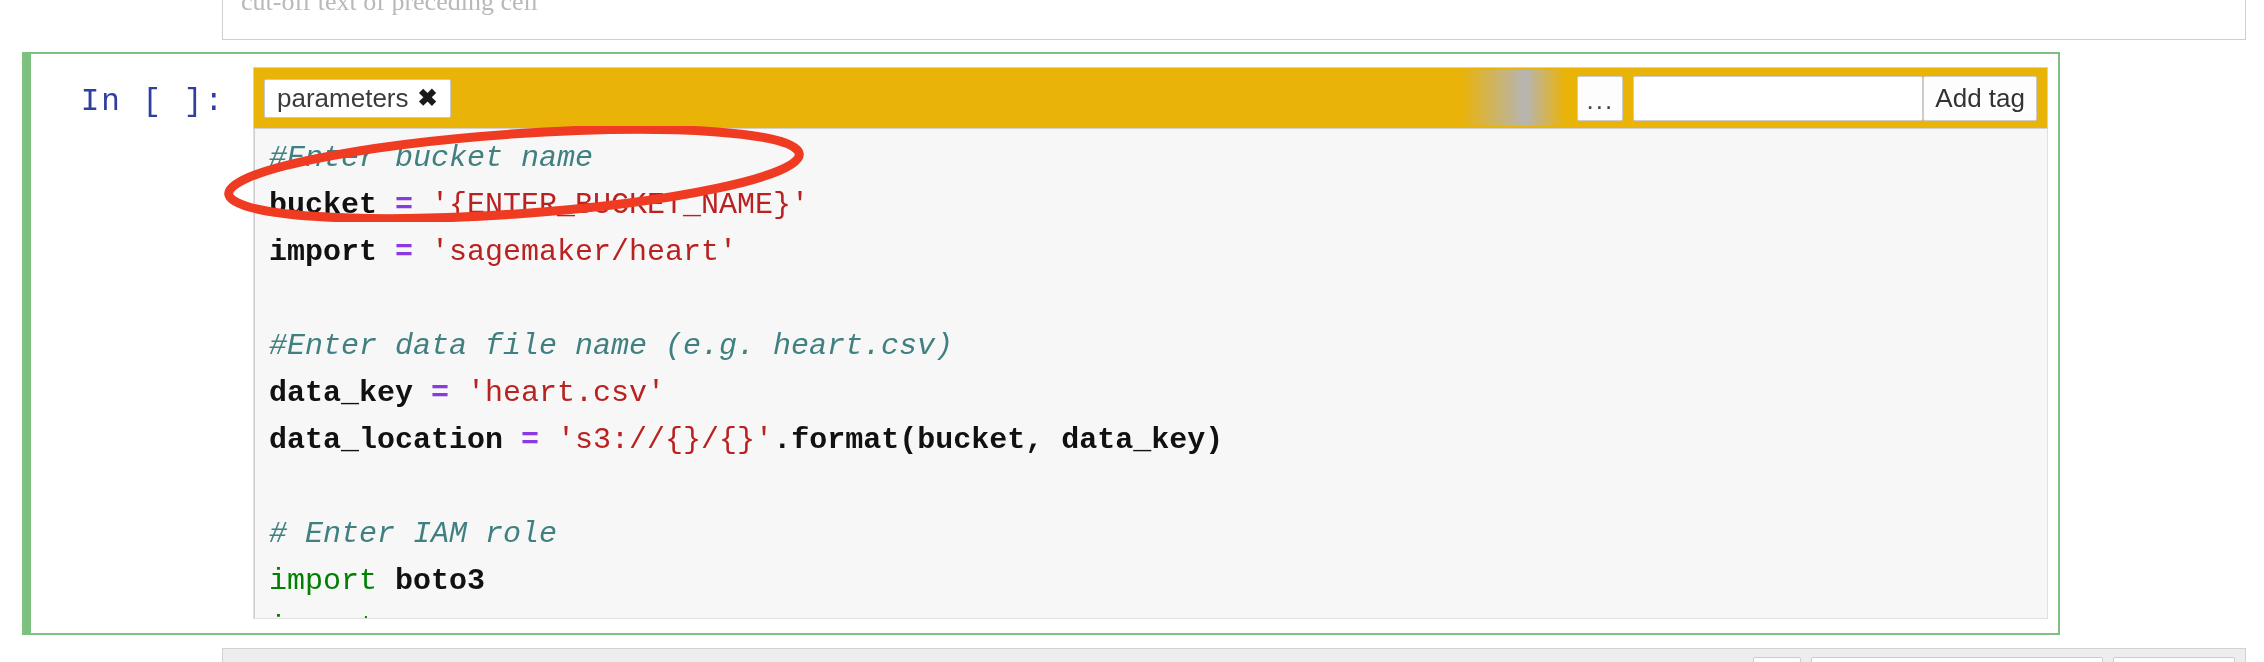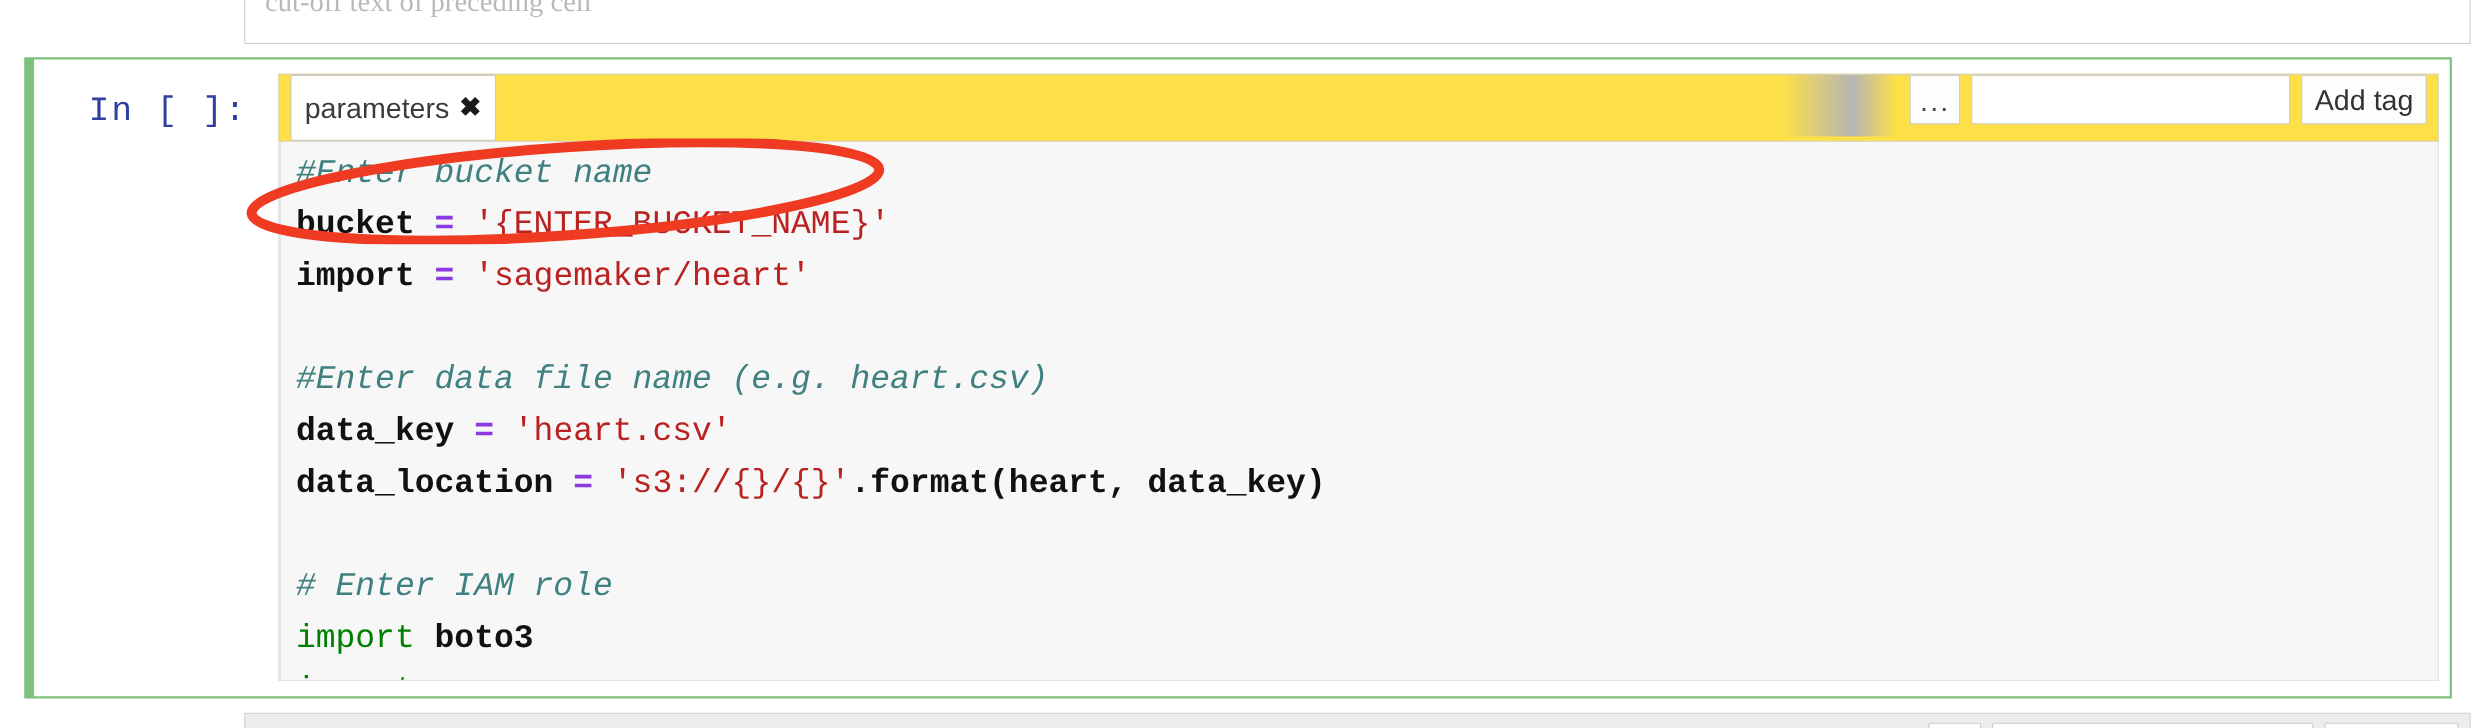--- a/index.html
+++ b/index.html
@@ -36,21 +36,21 @@
     font-size: 26px;
     color: #b9b9b9;
     white-space: nowrap;
   }
 
   
   .cell {
     position: absolute;
     left: 22px;
     top: 52px;
-    width: 2207px;
+    width: 2038px;
     height: 583px;
     box-sizing: border-box;
     border: 2px solid #7ec17e;
     border-left: 9px solid #7ec17e;
     background: #ffffff;
   }
 
   .cell-inner {
     position: relative;
     width: 100%;
@@ -72,24 +72,25 @@
     user-select: none;
   }
 
   
   .tagbar {
     position: absolute;
     left: 222px;
     top: 13px;
     right: 10px;
     height: 62px;
-    background: #fde047;
+    background: #eab308;
     border: 1px solid #d2d2d2;
     box-sizing: border-box;
     display: flex;
+    align-items: center;
     padding: 0 10px;
   }
 
   .tag-chip {
     display: inline-flex;
     align-items: center;
     gap: 9px;
     background: #ffffff;
     border: 1px solid #c8c8c8;
     border-radius: 2px;
@@ -149,21 +150,20 @@
     box-sizing: border-box;
     font-family: "Liberation Sans", sans-serif;
     font-size: 24px;
     padding: 0 8px;
     color: #333;
     outline: none;
     flex: 0 0 auto;
   }
   .btn-addtag {
     height: 45px;
-    margin-left: 10px;
     padding: 12px 11px;
     display: flex;
     align-items: center;
     flex: 0 0 auto;
     line-height: 1;
   }
 
   
   .code-area {
     position: absolute;
@@ -268,21 +268,21 @@
     </div>
 
     <div class="code-area">
       <div class="code-gutter-line"></div>
       <pre class="code" id="code-block"><span class="tok-c">#Enter bucket name</span>
 <span class="tok-n">bucket </span><span class="tok-o">=</span><span class="tok-n"> </span><span class="tok-s">'{ENTER_BUCKET_NAME}'</span>
 <span class="tok-n">import </span><span class="tok-o">=</span><span class="tok-n"> </span><span class="tok-s">'sagemaker/heart'</span>
 <span class="tok-n"></span>
 <span class="tok-c">#Enter data file name (e.g. heart.csv)</span>
 <span class="tok-n">data_key </span><span class="tok-o">=</span><span class="tok-n"> </span><span class="tok-s">'heart.csv'</span>
-<span class="tok-n">data_location </span><span class="tok-o">=</span><span class="tok-n"> </span><span class="tok-s">'s3://{}/{}'</span><span class="tok-n">.format(heart, data_key)</span>
+<span class="tok-n">data_location </span><span class="tok-o">=</span><span class="tok-n"> </span><span class="tok-s">'s3://{}/{}'</span><span class="tok-n">.format(bucket, data_key)</span>
 <span class="tok-n"></span>
 <span class="tok-c"># Enter IAM role</span>
 <span class="tok-k">import</span><span class="tok-n"> boto3</span>
 <span class="tok-k">import</span><span class="tok-n"> re</span>
 
 <span class="tok-n"></span>
 </pre>
     </div>
 
   </div>

